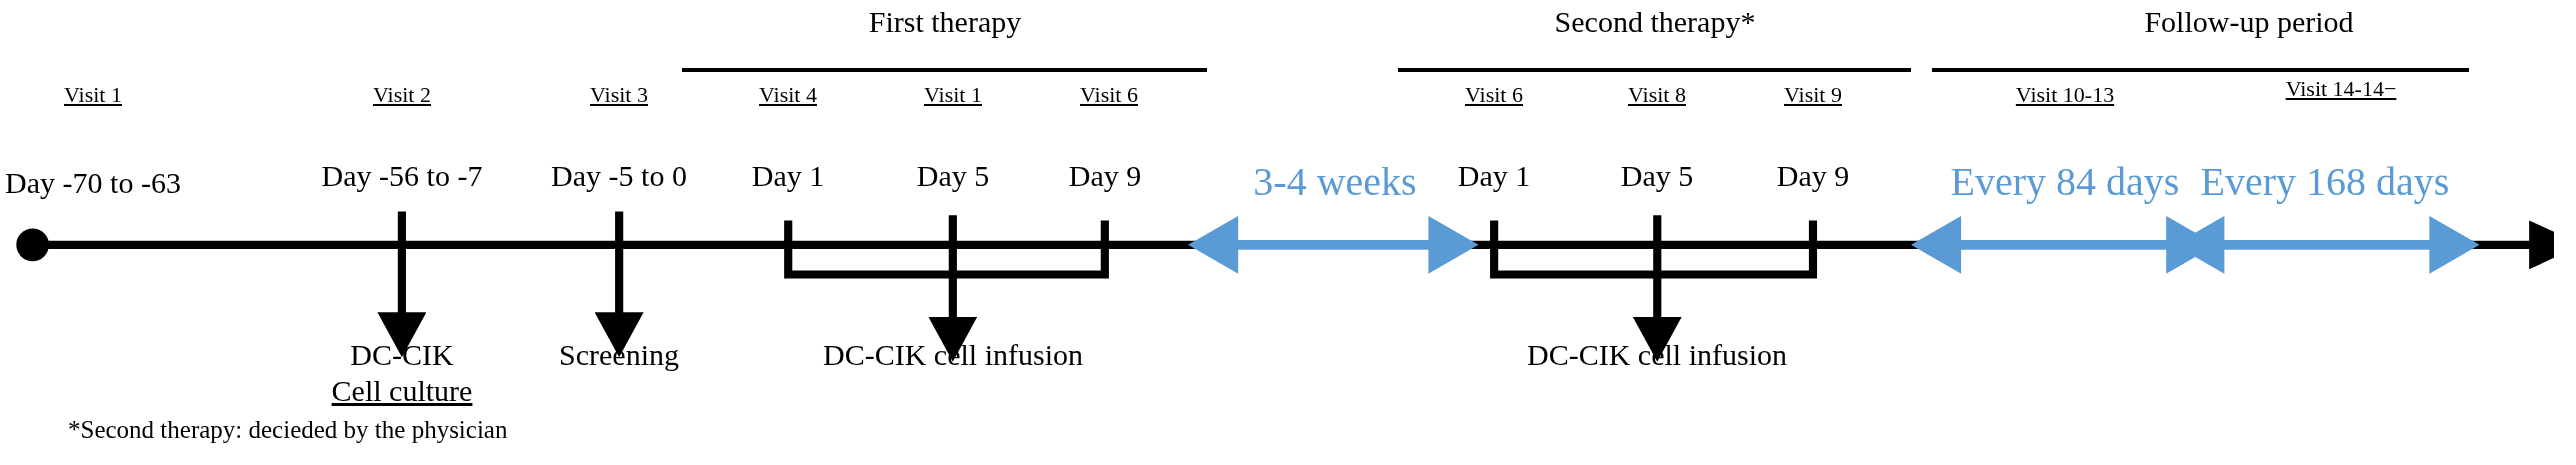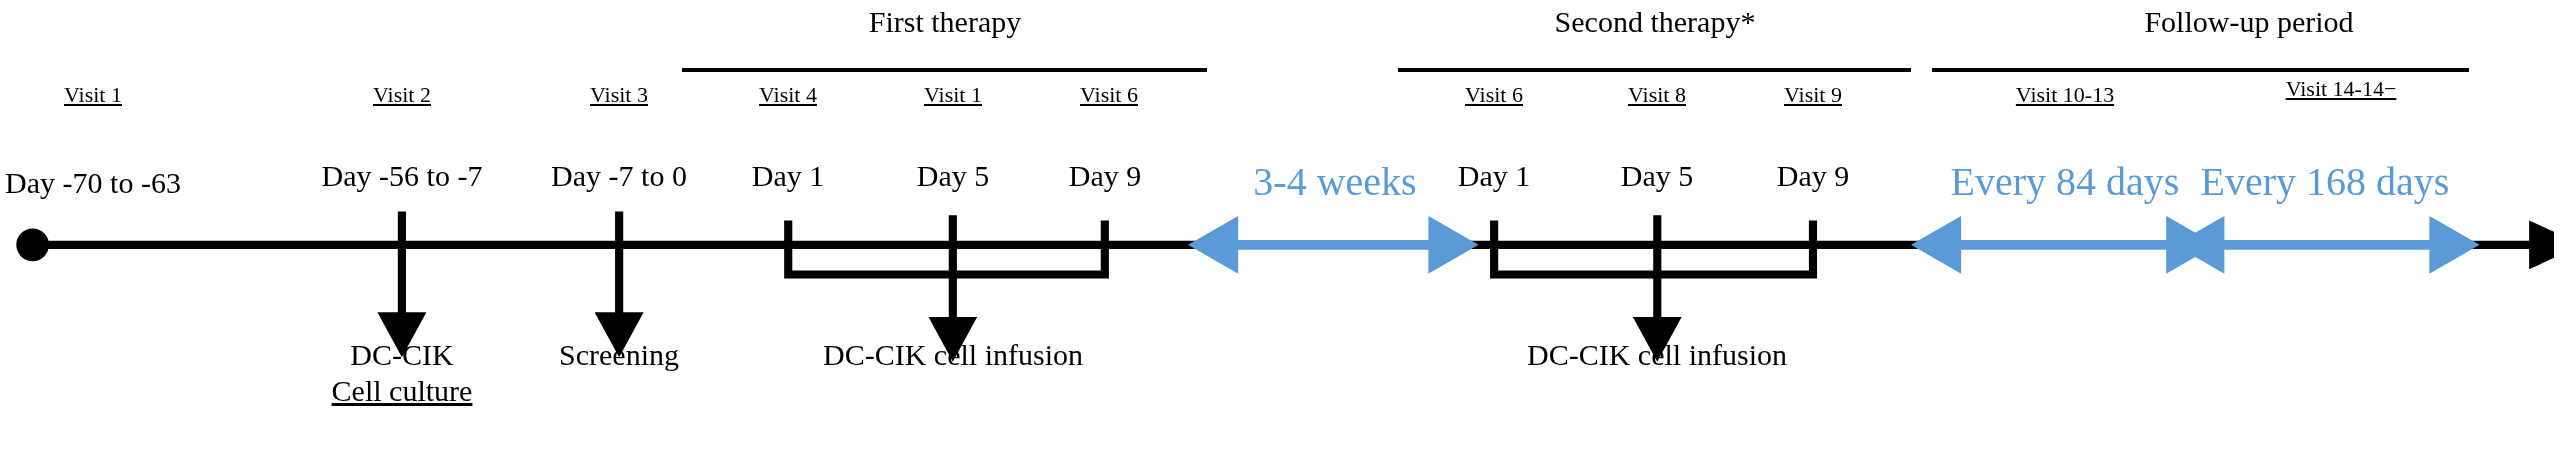--- a/index.html
+++ b/index.html
@@ -75,21 +75,21 @@
     <div class="ctext visit-label" style="left:1494px; top:82px;">Visit 6</div>
     <div class="ctext visit-label" style="left:1657px; top:82px;">Visit 8</div>
     <div class="ctext visit-label" style="left:1813px; top:82px;">Visit 9</div>
     <div class="ctext visit-label" style="left:2065px; top:82px;">Visit 10-13</div>
     <div class="ctext visit-label" style="left:2325px; top:76px;margin-left:16px;">Visit 14-14−</div>
   </div>
 
   <div>
     <div class="ctext day-label" style="left:93px;  top:165px;">Day -70 to -63</div>
     <div class="ctext day-label" style="left:402px;  top:158px;">Day -56 to -7</div>
-    <div class="ctext day-label" style="left:619px;  top:158px;">Day -7 to 0</div>
+    <div class="ctext day-label" style="left:619px;  top:158px;">Day -5 to 0</div>
     <div class="ctext day-label" style="left:788px; top:158px;">Day 1</div>
     <div class="ctext day-label" style="left:953px; top:158px;">Day 5</div>
     <div class="ctext day-label" style="left:1105px; top:158px;">Day 9</div>
     <div class="ctext blue-label" style="left:1335px; top:158px;">3-4 weeks</div>
     <div class="ctext day-label" style="left:1494px; top:158px;">Day 1</div>
     <div class="ctext day-label" style="left:1657px; top:158px;">Day 5</div>
     <div class="ctext day-label" style="left:1813px; top:158px;">Day 9</div>
     <div class="ctext blue-label" style="left:2065px; top:158px;">Every 84 days</div>
     <div class="ctext blue-label" style="left:2325px; top:158px;">Every 168 days</div>
   </div>
@@ -137,15 +137,16 @@
     <div class="ctext event-label" style="left:402px; top:337px;">DC-CIK</div>
     <div class="ctext event-label" style="left:402px; top:373px;text-decoration:underline;">Cell culture</div>
 
     <div class="ctext event-label" style="left:619px; top:337px;">Screening</div>
 
     <div class="ctext event-label" style="left:953px; top:337px;">DC-CIK cell infusion</div>
 
     <div class="ctext event-label" style="left:1657px; top:337px;">DC-CIK cell infusion</div>
   </div>
 
+  <div class="ltext footnote" style="left:68px; top:415px;">*Second therapy: decieded by the physician</div>
 
 </div>
 
 
 </body></html>

